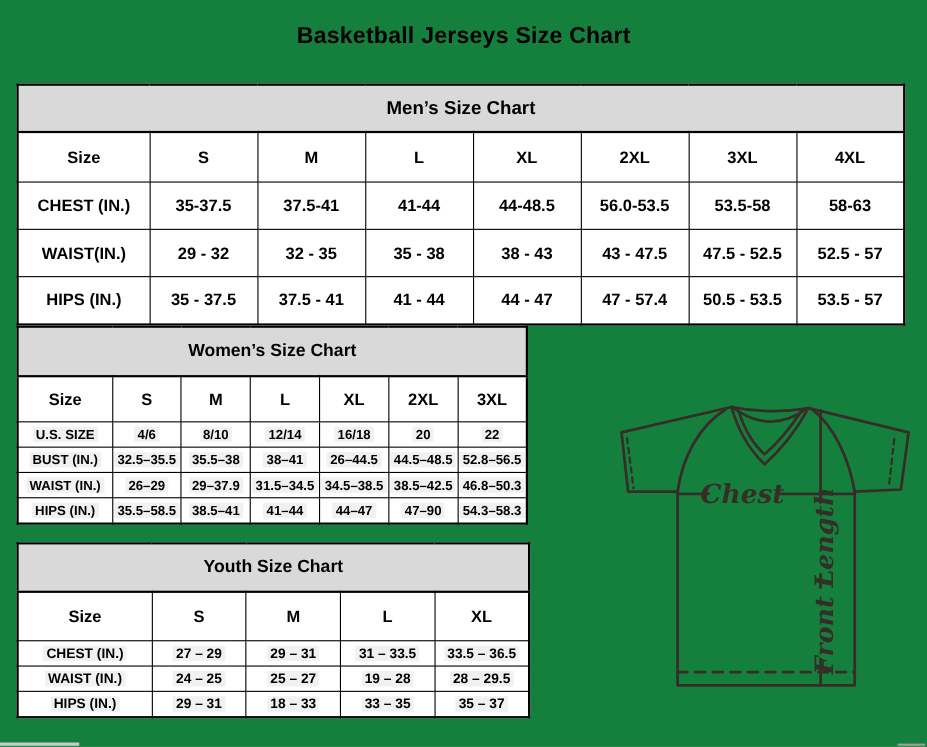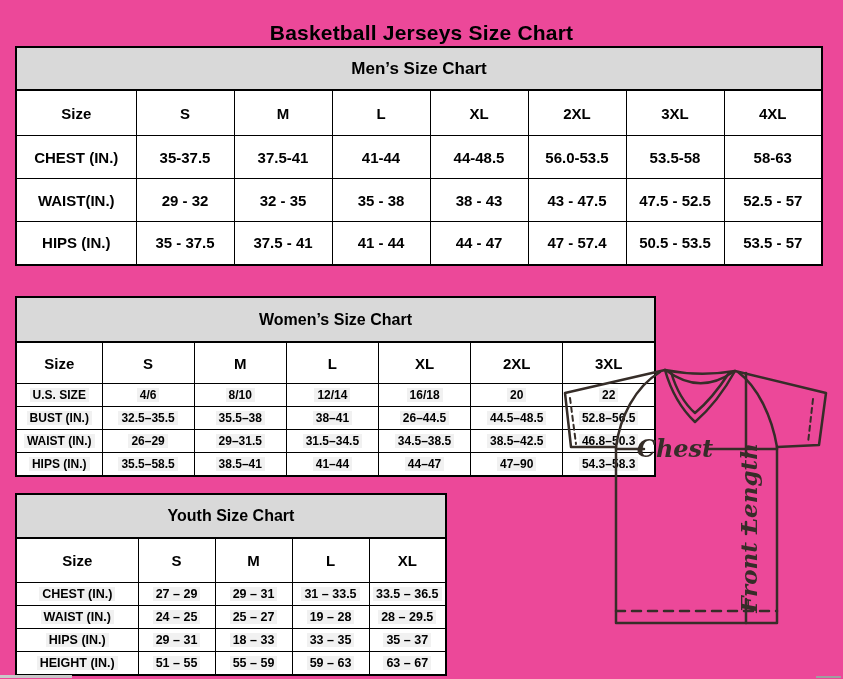--- a/index.html
+++ b/index.html
@@ -1,41 +1,41 @@
 <!DOCTYPE html>
 <html><head>
 <meta charset="utf-8">
 <style>
   html,body{margin:0;padding:0;background:#fff;}
-  .page{position:relative;width:843px;height:679px;background:#ec4899;overflow:hidden;
+  .page{position:relative;width:843px;height:679px;background:#15803d;overflow:hidden;
         font-family:"Liberation Sans",sans-serif;color:#000;}
   .page-title{position:absolute;top:7px;left:0;right:0;text-align:center;
               font-size:21px;font-weight:bold;letter-spacing:.2px;}
 
   table.size-chart{position:absolute;border-collapse:collapse;table-layout:fixed;
                    border:2px solid #000;background:#fff;}
   .size-chart th,.size-chart td{border:1px solid #000;text-align:center;vertical-align:middle;
                    font-weight:bold;color:#000;padding:0;overflow:hidden;white-space:nowrap;}
   .size-chart .title-row th{background:#d9d9d9;border-bottom:2px solid #000;}
 
-  #mens-table{left:15px;top:46px;width:808px;}
+  #mens-table{left:15px;top:76px;width:808px;}
   #mens-table col.first{width:120px;}
   #mens-table .title-row th{height:41px;font-size:17px;}
   #mens-table .header-row th{height:44px;font-size:15px;}
   #mens-table tbody tr{height:43px;}
   #mens-table tbody th,#mens-table tbody td{font-size:15px;}
 
-  #womens-table{left:15px;top:296px;width:641px;}
+  #womens-table{left:15px;top:296px;width:465px;}
   #womens-table col.first{width:86px;}
   #womens-table .title-row th{height:43px;font-size:16px;}
   #womens-table .header-row th{height:40px;font-size:15px;}
   #womens-table tbody tr{height:23px;}
   #womens-table tbody th,#womens-table tbody td{font-size:12px;}
 
-  #youth-table{left:15px;top:493px;width:432px;}
+  #youth-table{left:15px;top:493px;width:467px;}
   #youth-table col.first{width:122px;}
   #youth-table .title-row th{height:42px;font-size:16px;}
   #youth-table .header-row th{height:43px;font-size:15px;}
   #youth-table tbody tr{height:23px;}
   #youth-table tbody th,#youth-table tbody td{font-size:12.5px;}
 
   
   #womens-table tbody span.cellval,
   #youth-table tbody span.cellval{background:#f1f1f1;padding:0 3px;}
 
@@ -152,21 +152,21 @@
           <td><span class="cellval">32.5–35.5</span></td>
           <td><span class="cellval">35.5–38</span></td>
           <td><span class="cellval">38–41</span></td>
           <td><span class="cellval">26–44.5</span></td>
           <td><span class="cellval">44.5–48.5</span></td>
           <td><span class="cellval">52.8–56.5</span></td>
         </tr>
         <tr>
           <th><span class="cellval">WAIST (IN.)</span></th>
           <td><span class="cellval">26–29</span></td>
-          <td><span class="cellval">29–31.5</span></td>
+          <td><span class="cellval">29–37.9</span></td>
           <td><span class="cellval">31.5–34.5</span></td>
           <td><span class="cellval">34.5–38.5</span></td>
           <td><span class="cellval">38.5–42.5</span></td>
           <td><span class="cellval">46.8–50.3</span></td>
         </tr>
         <tr>
           <th><span class="cellval">HIPS (IN.)</span></th>
           <td><span class="cellval">35.5–58.5</span></td>
           <td><span class="cellval">38.5–41</span></td>
           <td><span class="cellval">41–44</span></td>
@@ -212,27 +212,20 @@
           <td><span class="cellval">19 – 28</span></td>
           <td><span class="cellval">28 – 29.5</span></td>
         </tr>
         <tr>
           <th><span class="cellval">HIPS (IN.)</span></th>
           <td><span class="cellval">29 – 31</span></td>
           <td><span class="cellval">18 – 33</span></td>
           <td><span class="cellval">33 – 35</span></td>
           <td><span class="cellval">35 – 37</span></td>
         </tr>
-        <tr>
-          <th><span class="cellval">HEIGHT (IN.)</span></th>
-          <td><span class="cellval">51 – 55</span></td>
-          <td><span class="cellval">55 – 59</span></td>
-          <td><span class="cellval">59 – 63</span></td>
-          <td><span class="cellval">63 – 67</span></td>
-        </tr>
       </tbody>
     </table>
 
   <svg class="jersey-diagram" viewBox="0 0 282 312" xmlns="http://www.w3.org/2000/svg">
     <g fill="none" stroke="#362d28" stroke-width="2.5" stroke-linejoin="round" stroke-linecap="round">
 
       <path d="M105,8 L5,31 L11,85 L56,85"></path>
       <path d="M56,85 C60,55 75,25 100,10"></path>
 
       <path d="M175,9 L266,31 L259,83 L217,85"></path>

